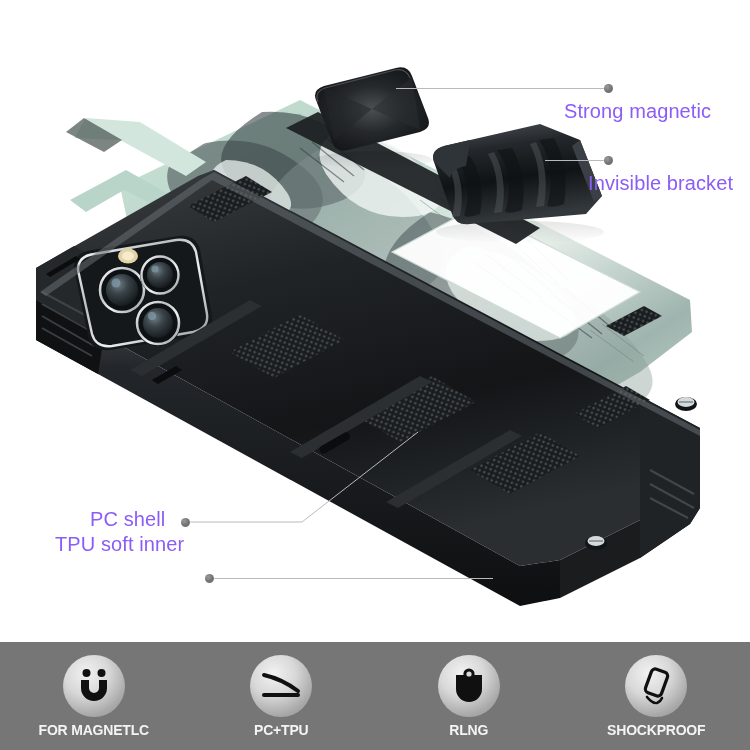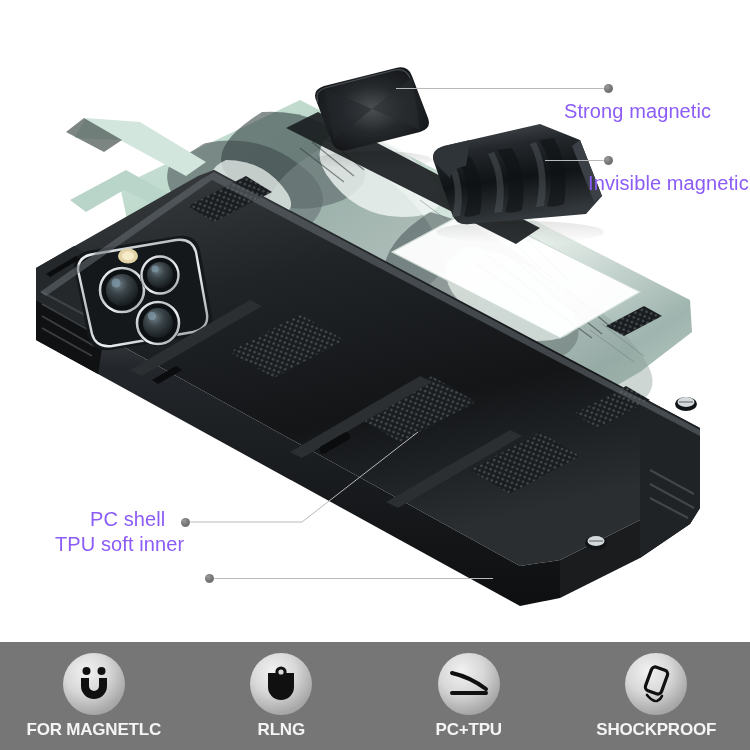--- a/index.html
+++ b/index.html
@@ -19,21 +19,21 @@
   
   #footer{position:absolute;left:0;top:642px;width:750px;height:108px;
     background:#767676;}
   #footer-inner{display:flex;width:100%;height:100%;align-items:center;justify-content:space-around;}
   .feature{display:flex;flex-direction:column;align-items:center;justify-content:center;
     width:140px;}
   .feature-badge{width:62px;height:62px;border-radius:50%;
     background:radial-gradient(circle at 38% 30%,#f2f2f2 0%,#d8d8d8 38%,#a9a9a9 72%,#8f8f8f 100%);
     display:flex;align-items:center;justify-content:center;overflow:hidden;}
   .feature-badge svg{display:block;}
-  .feature-label{margin-top:5px;color:#f4f4f4;font-size:17px;font-weight:bold;
+  .feature-label{margin-top:5px;color:#f4f4f4;font-size:14px;font-weight:bold;
     letter-spacing:-0.2px;white-space:nowrap;font-family:"Liberation Sans",sans-serif;}
 </style>
 </head>
 <body>
 
 <div id="stage">
 
   <svg id="product" viewBox="0 0 750 650">
     <defs>
 
@@ -257,21 +257,21 @@
 
   <div>
     <div class="callout-line" style="left:396px;top:88px;width:208px;"></div>
     <div class="callout-dot" style="left:604px;top:84px;"></div>
     <div class="callout-label" style="left:564px;top:100px;">Strong magnetic</div>
   </div>
 
   <div>
     <div class="callout-line" style="left:545px;top:160px;width:59px;"></div>
     <div class="callout-dot" style="left:604px;top:156px;"></div>
-    <div class="callout-label" style="left:588px;top:172px;">Invisible magnetic</div>
+    <div class="callout-label" style="left:588px;top:172px;">Invisible bracket</div>
   </div>
 
   <div>
     <svg style="position:absolute;left:0;top:0;width:750px;height:650px;pointer-events:none;">
       <polyline points="189,522 302,522 418,432" fill="none" stroke="#b9b9b9" stroke-width="1"></polyline>
     </svg>
     <div class="callout-dot" style="left:181px;top:518px;"></div>
     <div class="callout-label" style="left:82px;top:508px;margin-left:8px;">PC shell</div>
   </div>
 
@@ -290,37 +290,37 @@
             <circle cx="12.5" cy="7" r="4" fill="#101010"></circle>
             <circle cx="27.5" cy="7" r="4" fill="#101010"></circle>
             <path d="M7,14 L7,22 a13,13 0 0 0 26,0 L33,14 L25,14 L25,22 a5,5 0 0 1 -10,0 L15,14 Z" fill="#101010"></path>
           </svg>
         </div>
         <div class="feature-label">FOR MAGNETLC</div>
       </div>
 
       <div class="feature">
         <div class="feature-badge">
+          <svg width="42" height="36" viewBox="0 0 42 36">
+            <path d="M4,7 Q22,11 38,23" stroke="#101010" stroke-width="4" fill="none" stroke-linecap="round"></path>
+            <path d="M4,27 L38,27" stroke="#101010" stroke-width="4" fill="none" stroke-linecap="round"></path>
+          </svg>
+        </div>
+        <div class="feature-label">PC+TPU</div>
+      </div>
+
+      <div class="feature">
+        <div class="feature-badge">
           <svg width="38" height="38" viewBox="0 0 38 38">
             <path d="M6,8 L14,8 a6.5,6.5 0 0 0 10,0 L32,8 L32,22 a13,13 0 0 1 -26,0 Z" fill="#101010"></path>
             <circle cx="19" cy="7" r="5.6" fill="#101010"></circle>
             <circle cx="19" cy="7" r="2.6" fill="#d9d9d9"></circle>
           </svg>
         </div>
         <div class="feature-label">RLNG</div>
-      </div>
-
-      <div class="feature">
-        <div class="feature-badge">
-          <svg width="42" height="36" viewBox="0 0 42 36">
-            <path d="M4,7 Q22,11 38,23" stroke="#101010" stroke-width="4" fill="none" stroke-linecap="round"></path>
-            <path d="M4,27 L38,27" stroke="#101010" stroke-width="4" fill="none" stroke-linecap="round"></path>
-          </svg>
-        </div>
-        <div class="feature-label">PC+TPU</div>
       </div>
 
       <div class="feature">
         <div class="feature-badge">
           <svg width="40" height="40" viewBox="0 0 40 40">
             <rect x="12" y="4" width="17" height="25" rx="4" fill="none" stroke="#101010" stroke-width="3.2" transform="rotate(20 20.5 16.5)"></rect>
             <path d="M11,31 q4,5 8,6" stroke="#101010" stroke-width="2.6" fill="none" stroke-linecap="round"></path>
             <path d="M26,32 q-2,4 -5,5" stroke="#101010" stroke-width="2.6" fill="none" stroke-linecap="round"></path>
           </svg>
         </div>

